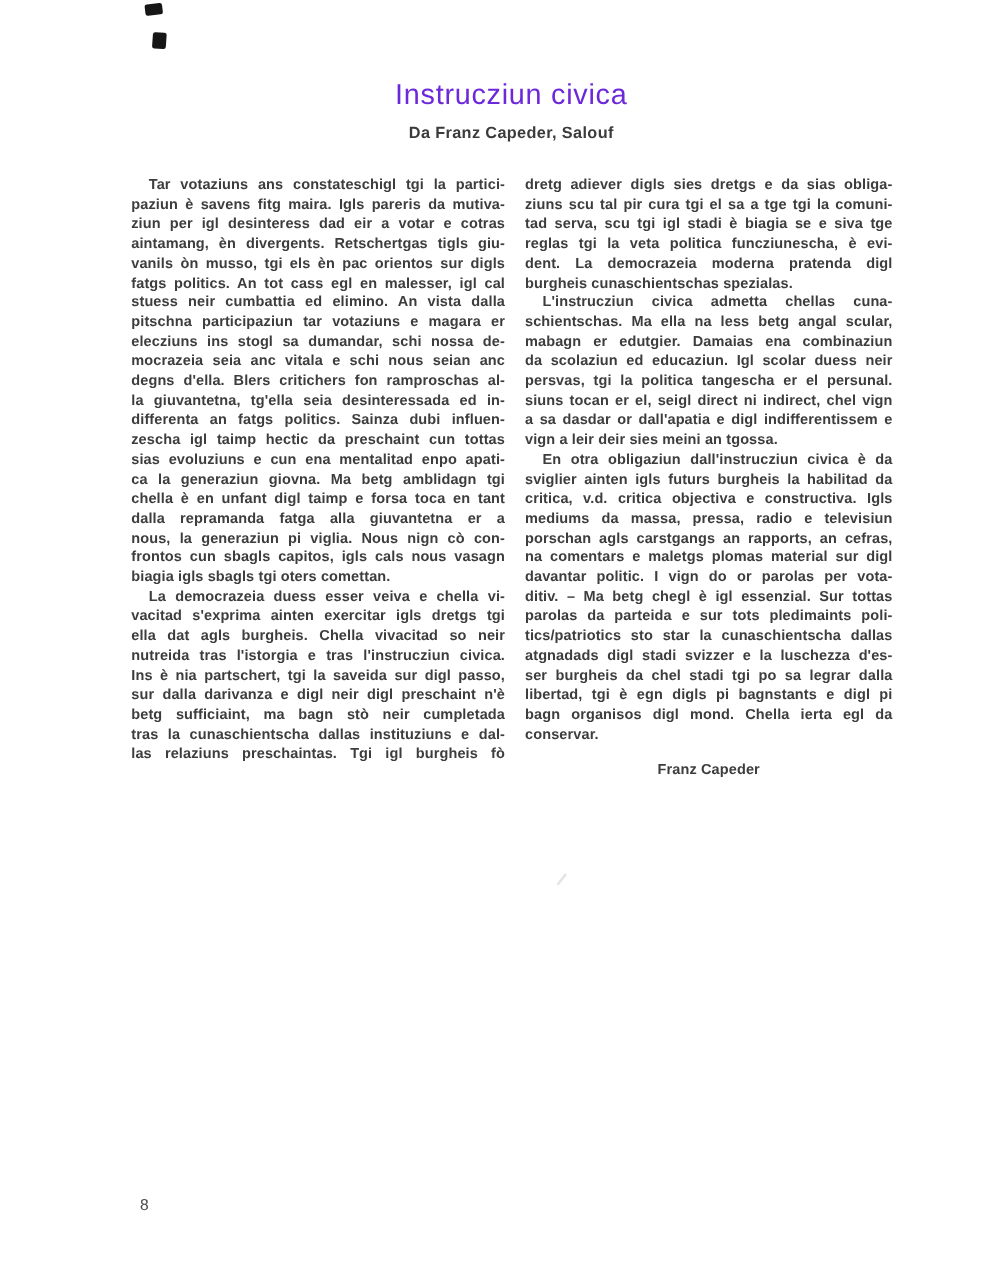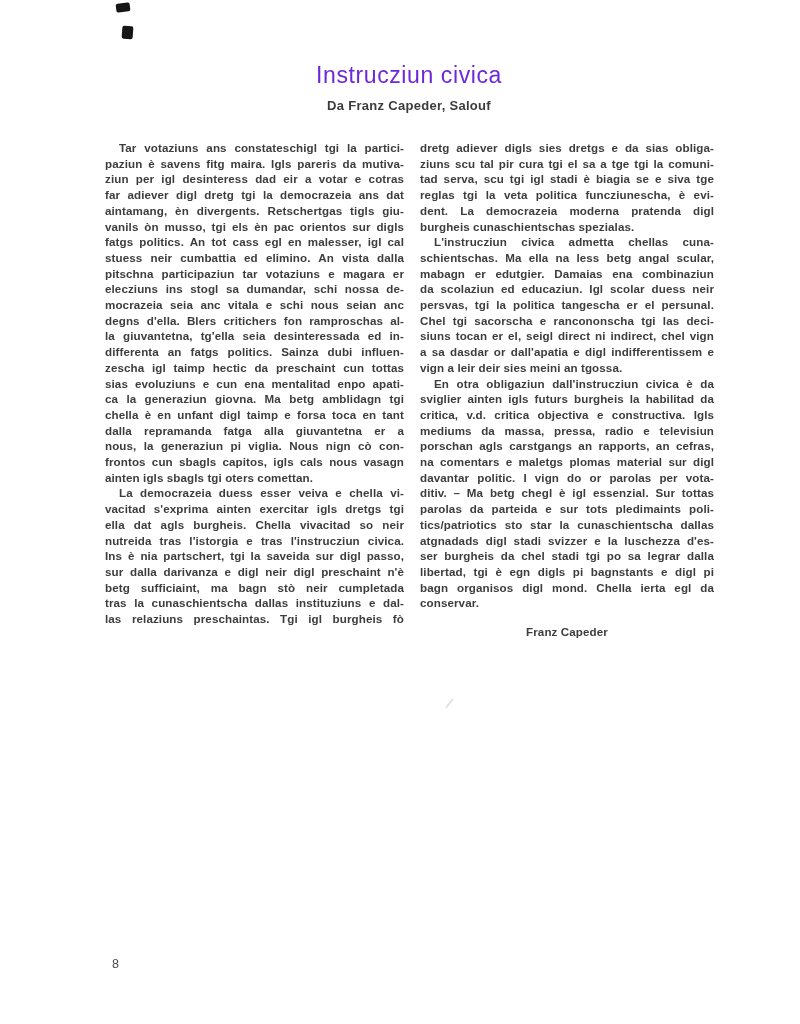--- a/index.html
+++ b/index.html
@@ -106,39 +106,38 @@
     <div class="article-title">Instrucziun civica</div>
     <div class="article-byline">Da Franz Capeder, Salouf</div>
   </div>
 
   <div class="column column-left">
     <div>
         <div class="paragraph">
           <div class="text-line indent">Tar votaziuns ans constateschigl tgi la partici-</div>
           <div class="text-line">paziun è savens fitg maira. Igls pareris da mutiva-</div>
           <div class="text-line">ziun per igl desinteress dad eir a votar e cotras</div>
-          <div class="text-line">far adiever digl dretg tgi la democrazeia ans dat</div>
           <div class="text-line">aintamang, èn divergents. Retschertgas tigls giu-</div>
           <div class="text-line">vanils òn musso, tgi els èn pac orientos sur digls</div>
           <div class="text-line">fatgs politics. An tot cass egl en malesser, igl cal</div>
           <div class="text-line">stuess neir cumbattia ed elimino. An vista dalla</div>
           <div class="text-line">pitschna participaziun tar votaziuns e magara er</div>
           <div class="text-line">elecziuns ins stogl sa dumandar, schi nossa de-</div>
           <div class="text-line">mocrazeia seia anc vitala e schi nous seian anc</div>
           <div class="text-line">degns d'ella. Blers critichers fon ramproschas al-</div>
           <div class="text-line">la giuvantetna, tg'ella seia desinteressada ed in-</div>
           <div class="text-line">differenta an fatgs politics. Sainza dubi influen-</div>
           <div class="text-line">zescha igl taimp hectic da preschaint cun tottas</div>
           <div class="text-line">sias evoluziuns e cun ena mentalitad enpo apati-</div>
           <div class="text-line">ca la generaziun giovna. Ma betg amblidagn tgi</div>
           <div class="text-line">chella è en unfant digl taimp e forsa toca en tant</div>
           <div class="text-line">dalla repramanda fatga alla giuvantetna er a</div>
           <div class="text-line">nous, la generaziun pi viglia. Nous nign cò con-</div>
           <div class="text-line">frontos cun sbagls capitos, igls cals nous vasagn</div>
-          <div class="text-line para-end">ainten igls sbagls tgi oters comettan.</div>
+          <div class="text-line para-end">biagia igls sbagls tgi oters comettan.</div>
         </div>
         <div class="paragraph">
           <div class="text-line indent">La democrazeia duess esser veiva e chella vi-</div>
           <div class="text-line">vacitad s'exprima ainten exercitar igls dretgs tgi</div>
           <div class="text-line">ella dat agls burgheis. Chella vivacitad so neir</div>
           <div class="text-line">nutreida tras l'istorgia e tras l'instrucziun civica.</div>
           <div class="text-line">Ins è nia partschert, tgi la saveida sur digl passo,</div>
           <div class="text-line">sur dalla darivanza e digl neir digl preschaint n'è</div>
           <div class="text-line">betg sufficiaint, ma bagn stò neir cumpletada</div>
           <div class="text-line">tras la cunaschientscha dallas instituziuns e dal-</div>
@@ -156,21 +155,20 @@
           <div class="text-line">reglas tgi la veta politica funcziunescha, è evi-</div>
           <div class="text-line">dent. La democrazeia moderna pratenda digl</div>
           <div class="text-line para-end">burgheis cunaschientschas spezialas.</div>
         </div>
         <div class="paragraph">
           <div class="text-line indent">L'instrucziun civica admetta chellas cuna-</div>
           <div class="text-line">schientschas. Ma ella na less betg angal scular,</div>
           <div class="text-line">mabagn er edutgier. Damaias ena combinaziun</div>
           <div class="text-line">da scolaziun ed educaziun. Igl scolar duess neir</div>
           <div class="text-line">persvas, tgi la politica tangescha er el persunal.</div>
-          <div class="text-line">Chel tgi sacorscha e rancononscha tgi las deci-</div>
           <div class="text-line">siuns tocan er el, seigl direct ni indirect, chel vign</div>
           <div class="text-line">a sa dasdar or dall'apatia e digl indifferentissem e</div>
           <div class="text-line para-end">vign a leir deir sies meini an tgossa.</div>
         </div>
         <div class="paragraph">
           <div class="text-line indent">En otra obligaziun dall'instrucziun civica è da</div>
           <div class="text-line">sviglier ainten igls futurs burgheis la habilitad da</div>
           <div class="text-line">critica, v.d. critica objectiva e constructiva. Igls</div>
           <div class="text-line">mediums da massa, pressa, radio e televisiun</div>
           <div class="text-line">porschan agls carstgangs an rapports, an cefras,</div>

